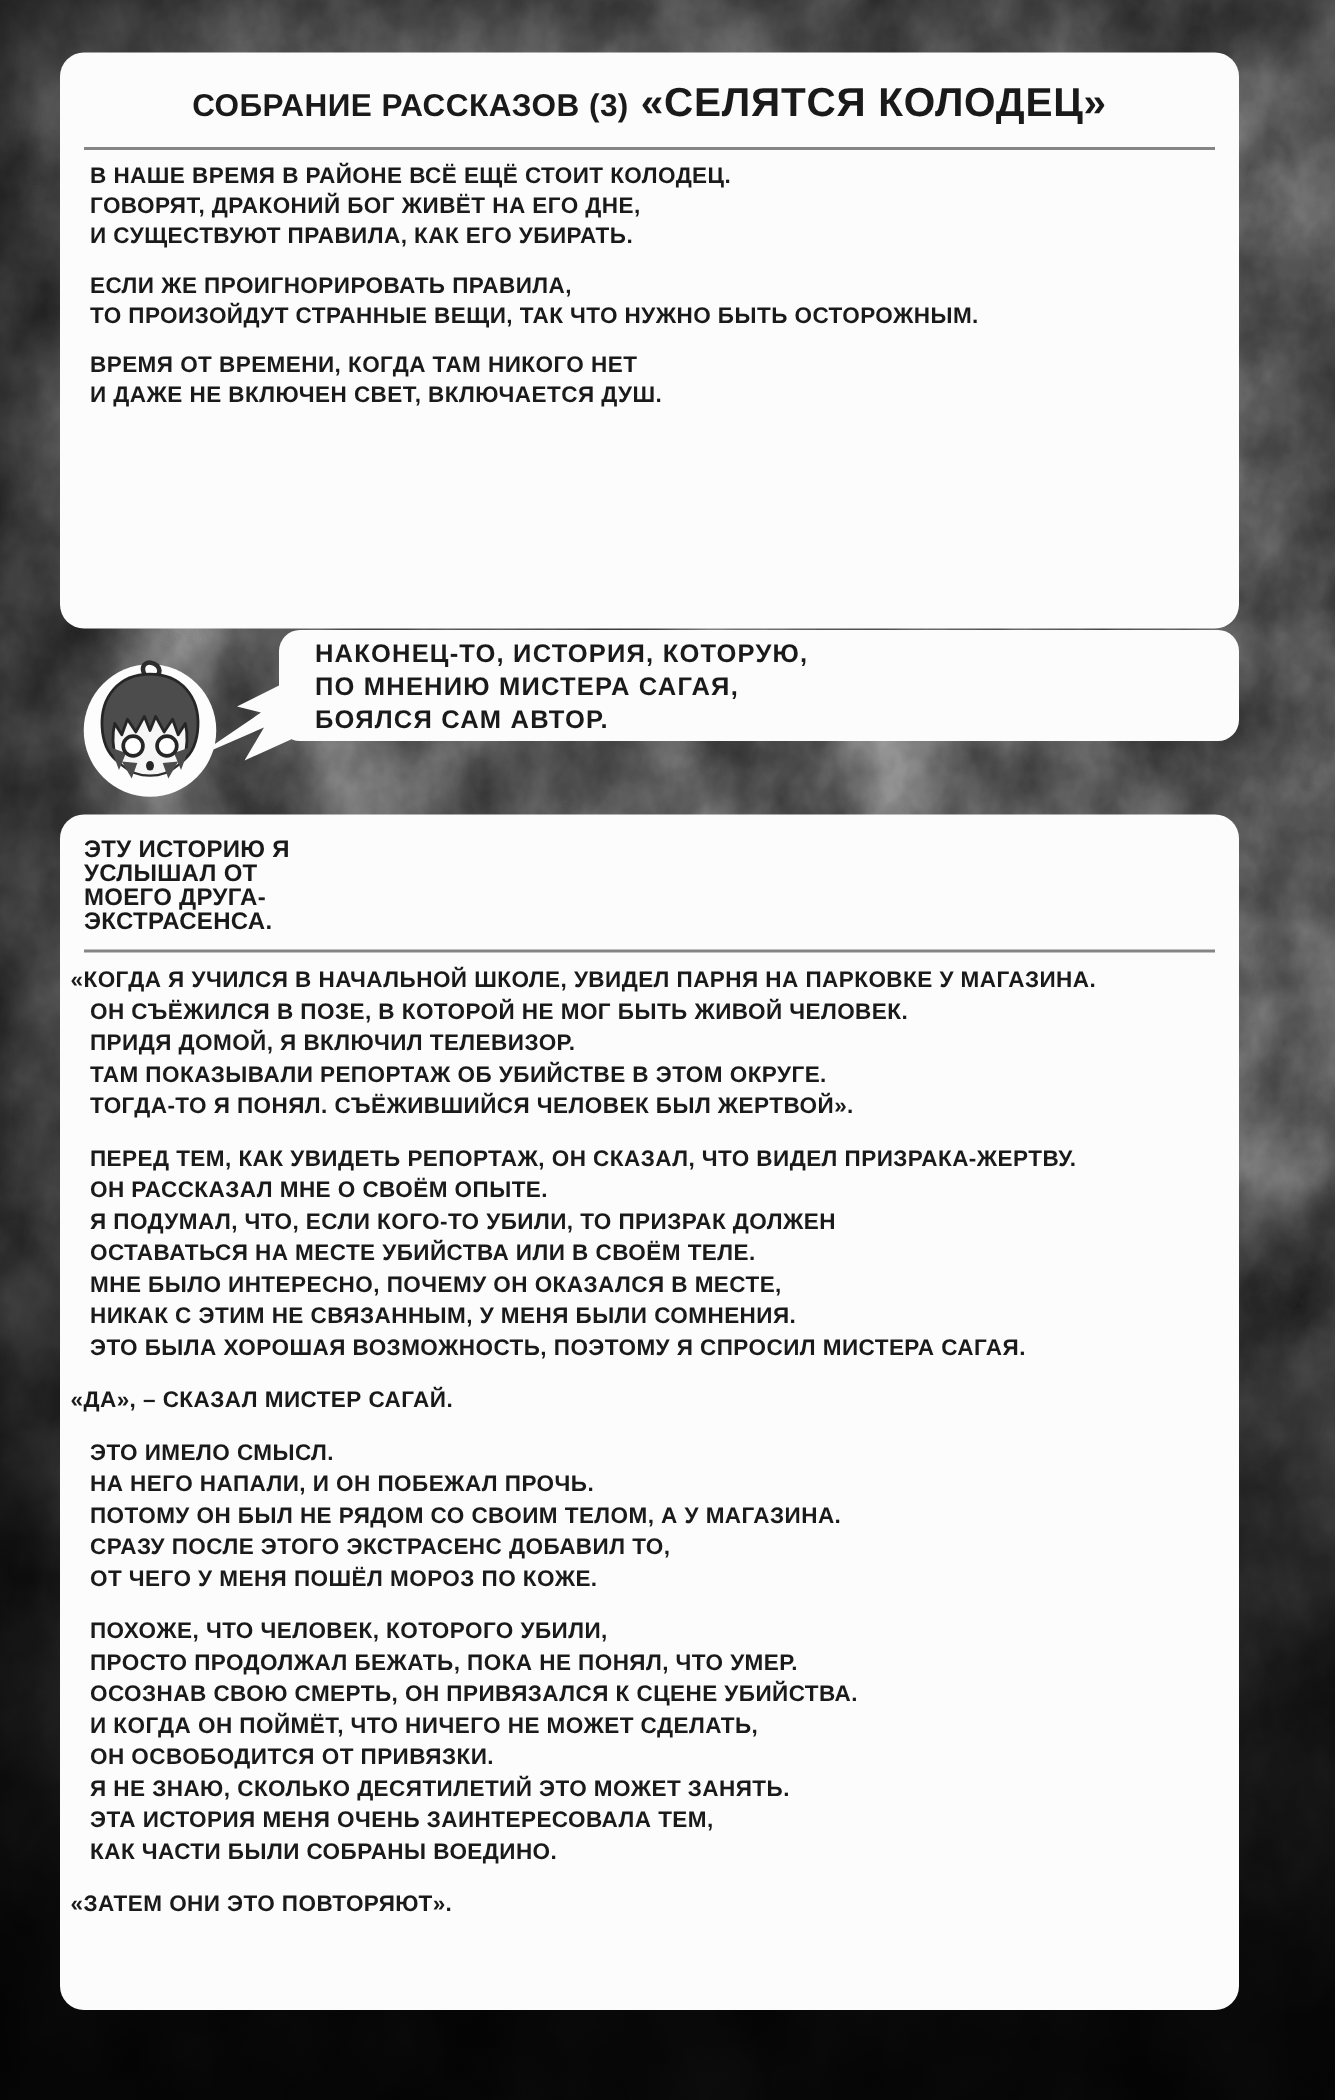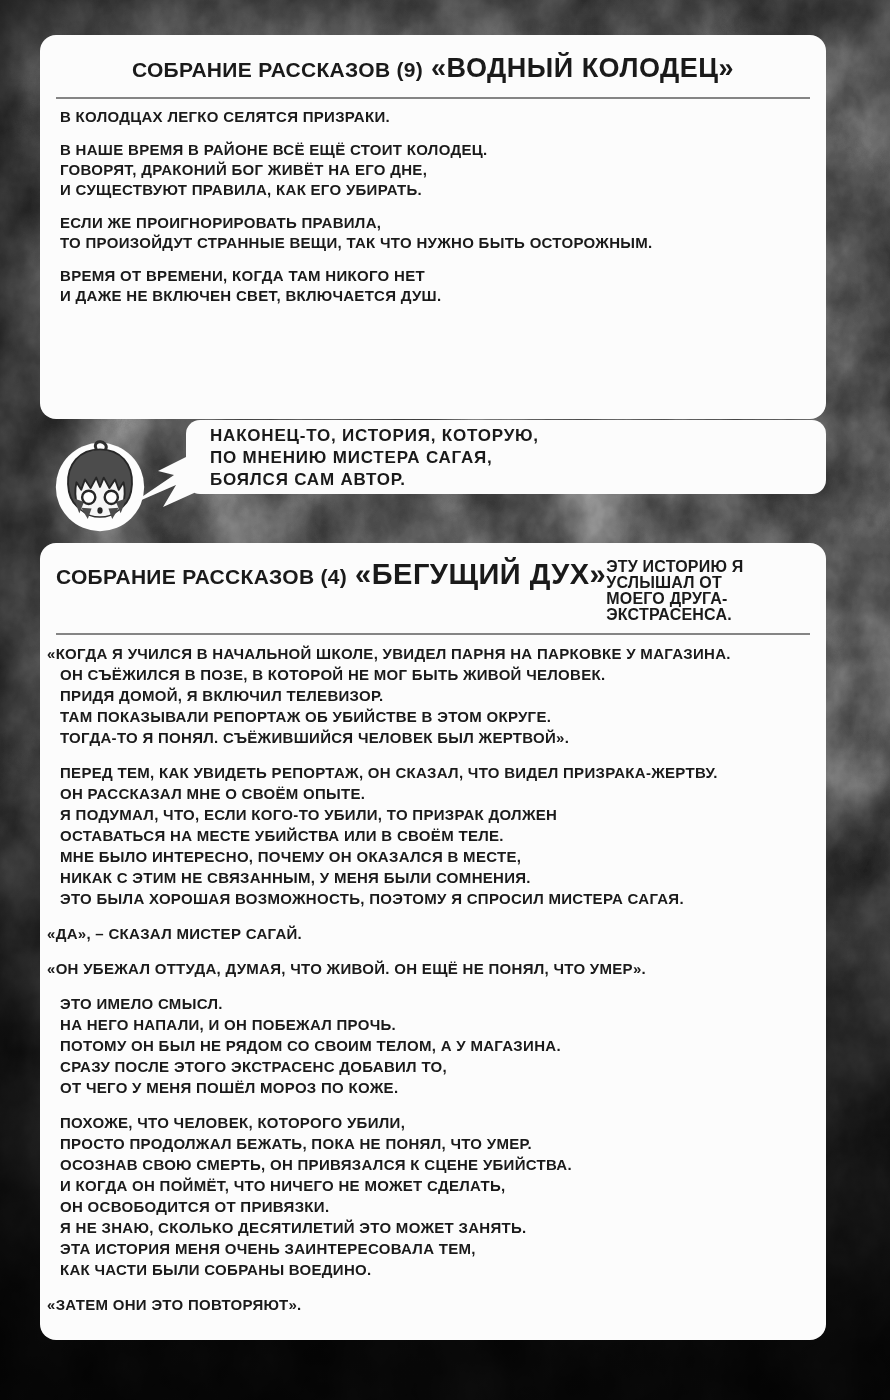--- a/index.html
+++ b/index.html
@@ -91,24 +91,23 @@
           <feFuncA type="discrete" tableValues="1"></feFuncA>
         </feComponentTransfer>
       </filter>
     </defs>
     <rect width="890" height="1400" fill="#000000"></rect>
     <rect width="890" height="1400" filter="url(#grunge)"></rect>
   </svg>
   <div class="bg-fade"></div>
 
   <section class="panel panel1">
-    <h1 class="panel-title"><span class="t-prefix">СОБРАНИЕ РАССКАЗОВ (9)</span><span class="t-name">«ВОДНЫЙ КОЛОДЕЦ»</span></h1>
+    <h1 class="panel-title"><span class="t-prefix">СОБРАНИЕ РАССКАЗОВ (3)</span><span class="t-name">«СЕЛЯТСЯ КОЛОДЕЦ»</span></h1>
     <div class="divider"></div>
     <div class="pbody">
-      <p class="para">В КОЛОДЦАХ ЛЕГКО СЕЛЯТСЯ ПРИЗРАКИ.</p>
       <p class="para">В НАШЕ ВРЕМЯ В РАЙОНЕ ВСЁ ЕЩЁ СТОИТ КОЛОДЕЦ.
 ГОВОРЯТ, ДРАКОНИЙ БОГ ЖИВЁТ НА ЕГО ДНЕ,
 И СУЩЕСТВУЮТ ПРАВИЛА, КАК ЕГО УБИРАТЬ.</p>
       <p class="para">ЕСЛИ ЖЕ ПРОИГНОРИРОВАТЬ ПРАВИЛА,
 ТО ПРОИЗОЙДУТ СТРАННЫЕ ВЕЩИ, ТАК ЧТО НУЖНО БЫТЬ ОСТОРОЖНЫМ.</p>
       <p class="para">ВРЕМЯ ОТ ВРЕМЕНИ, КОГДА ТАМ НИКОГО НЕТ
 И ДАЖЕ НЕ ВКЛЮЧЕН СВЕТ, ВКЛЮЧАЕТСЯ ДУШ.</p>
     </div>
   </section>
 
@@ -133,40 +132,38 @@
   </svg>
 
   <div class="bubble">
     <div class="bubble-text">НАКОНЕЦ-ТО, ИСТОРИЯ, КОТОРУЮ,
 ПО МНЕНИЮ МИСТЕРА САГАЯ,
 БОЯЛСЯ САМ АВТОР.</div>
   </div>
 
   <section class="panel panel2">
     <div class="p2-head">
-      <h1 class="panel-title"><span class="t-prefix">СОБРАНИЕ РАССКАЗОВ (4)</span><span class="t-name">«БЕГУЩИЙ ДУХ»</span></h1>
       <div class="side-note">ЭТУ ИСТОРИЮ Я УСЛЫШАЛ ОТ
 МОЕГО ДРУГА-ЭКСТРАСЕНСА.</div>
     </div>
     <div class="divider"></div>
     <div class="pbody">
       <p class="para quote">«КОГДА Я УЧИЛСЯ В НАЧАЛЬНОЙ ШКОЛЕ, УВИДЕЛ ПАРНЯ НА ПАРКОВКЕ У МАГАЗИНА.
 ОН СЪЁЖИЛСЯ В ПОЗЕ, В КОТОРОЙ НЕ МОГ БЫТЬ ЖИВОЙ ЧЕЛОВЕК.
 ПРИДЯ ДОМОЙ, Я ВКЛЮЧИЛ ТЕЛЕВИЗОР.
 ТАМ ПОКАЗЫВАЛИ РЕПОРТАЖ ОБ УБИЙСТВЕ В ЭТОМ ОКРУГЕ.
 ТОГДА-ТО Я ПОНЯЛ. СЪЁЖИВШИЙСЯ ЧЕЛОВЕК БЫЛ ЖЕРТВОЙ».</p>
       <p class="para">ПЕРЕД ТЕМ, КАК УВИДЕТЬ РЕПОРТАЖ, ОН СКАЗАЛ, ЧТО ВИДЕЛ ПРИЗРАКА-ЖЕРТВУ.
 ОН РАССКАЗАЛ МНЕ О СВОЁМ ОПЫТЕ.
 Я ПОДУМАЛ, ЧТО, ЕСЛИ КОГО-ТО УБИЛИ, ТО ПРИЗРАК ДОЛЖЕН
 ОСТАВАТЬСЯ НА МЕСТЕ УБИЙСТВА ИЛИ В СВОЁМ ТЕЛЕ.
 МНЕ БЫЛО ИНТЕРЕСНО, ПОЧЕМУ ОН ОКАЗАЛСЯ В МЕСТЕ,
 НИКАК С ЭТИМ НЕ СВЯЗАННЫМ, У МЕНЯ БЫЛИ СОМНЕНИЯ.
 ЭТО БЫЛА ХОРОШАЯ ВОЗМОЖНОСТЬ, ПОЭТОМУ Я СПРОСИЛ МИСТЕРА САГАЯ.</p>
       <p class="para quote">«ДА», – СКАЗАЛ МИСТЕР САГАЙ.</p>
-      <p class="para quote">«ОН УБЕЖАЛ ОТТУДА, ДУМАЯ, ЧТО ЖИВОЙ. ОН ЕЩЁ НЕ ПОНЯЛ, ЧТО УМЕР».</p>
       <p class="para">ЭТО ИМЕЛО СМЫСЛ.
 НА НЕГО НАПАЛИ, И ОН ПОБЕЖАЛ ПРОЧЬ.
 ПОТОМУ ОН БЫЛ НЕ РЯДОМ СО СВОИМ ТЕЛОМ, А У МАГАЗИНА.
 СРАЗУ ПОСЛЕ ЭТОГО ЭКСТРАСЕНС ДОБАВИЛ ТО,
 ОТ ЧЕГО У МЕНЯ ПОШЁЛ МОРОЗ ПО КОЖЕ.</p>
       <p class="para">ПОХОЖЕ, ЧТО ЧЕЛОВЕК, КОТОРОГО УБИЛИ,
 ПРОСТО ПРОДОЛЖАЛ БЕЖАТЬ, ПОКА НЕ ПОНЯЛ, ЧТО УМЕР.
 ОСОЗНАВ СВОЮ СМЕРТЬ, ОН ПРИВЯЗАЛСЯ К СЦЕНЕ УБИЙСТВА.
 И КОГДА ОН ПОЙМЁТ, ЧТО НИЧЕГО НЕ МОЖЕТ СДЕЛАТЬ,
 ОН ОСВОБОДИТСЯ ОТ ПРИВЯЗКИ.

